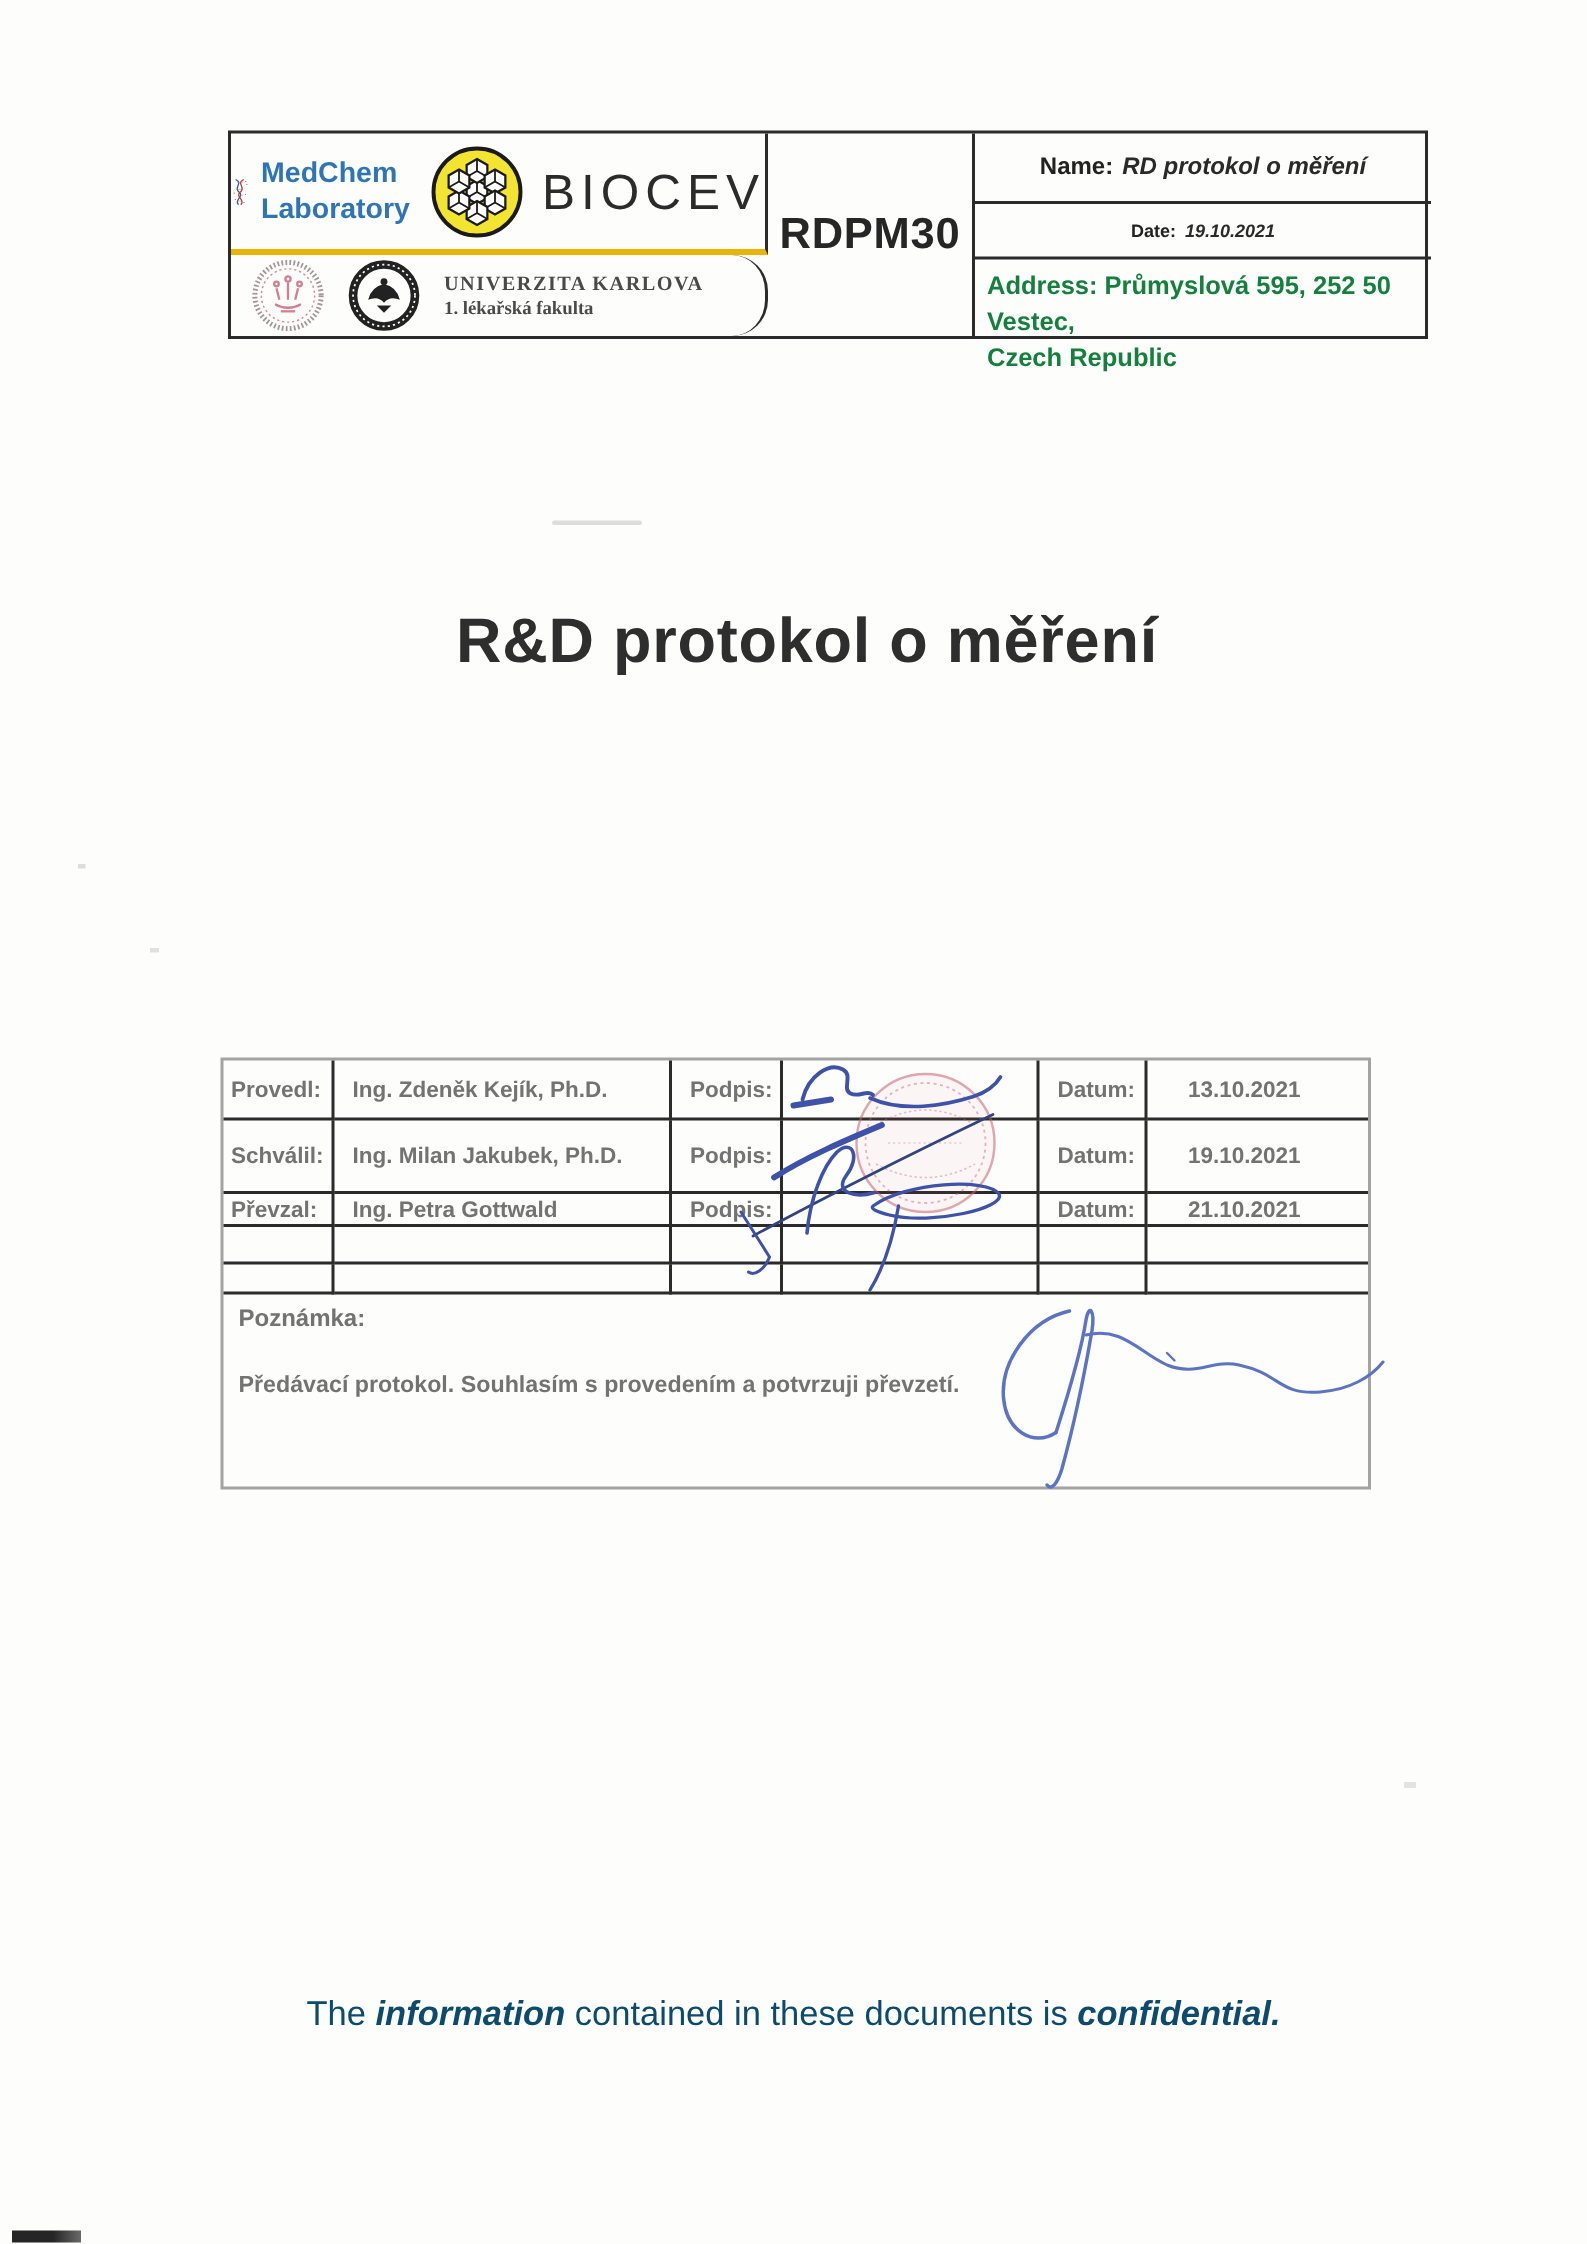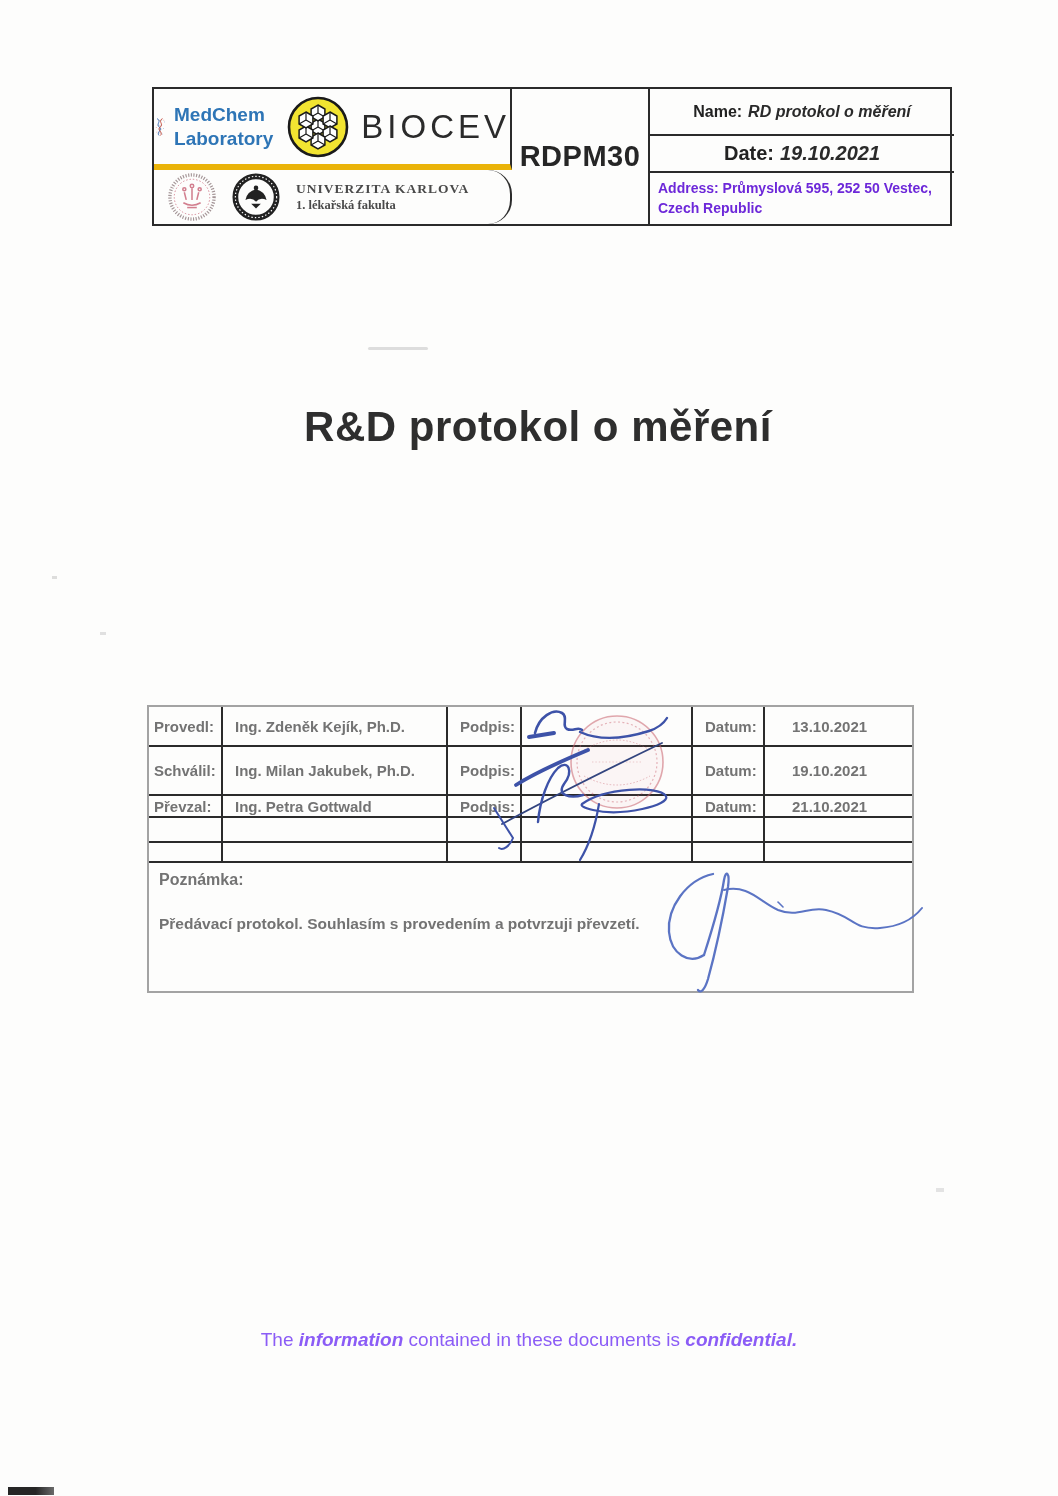--- a/index.html
+++ b/index.html
@@ -4,32 +4,32 @@
 <style>
   html,body{margin:0;padding:0;background:#e8e8e8;}
   .page{position:relative;width:1058px;height:1496px;background:#fdfdfc;
         font-family:"Liberation Sans",sans-serif;color:#222;overflow:hidden;margin:0 auto;}
 
   
   .header-table{position:absolute;left:152px;top:87px;width:800px;height:139px;
                 border:2px solid #2b2b2b;box-sizing:border-box;}
   .hcell{position:absolute;box-sizing:border-box;}
   .h-logos{left:0;top:0;width:358px;height:81px;border-right:2px solid #2b2b2b;
-           border-bottom:6px solid #eab308;display:flex;align-items:center;}
+           border-bottom:4px solid #eab308;display:flex;align-items:center;}
   .h-seals{left:0;top:81px;width:358px;height:54px;border-right:2px solid #2b2b2b;
            display:flex;align-items:center;border-radius:24px;}
   .h-code{left:358px;top:0;width:138px;height:135px;border-right:2px solid #2b2b2b;
           display:flex;align-items:center;justify-content:center;
           font-size:29px;font-weight:bold;color:#262626;letter-spacing:.5px;}
   .h-name{left:496px;top:0;width:304px;height:47px;border-bottom:2px solid #2b2b2b;
           display:flex;align-items:center;justify-content:center;font-size:16px;}
   .h-date{left:496px;top:47px;width:304px;height:37px;border-bottom:2px solid #2b2b2b;
-          display:flex;align-items:center;justify-content:center;font-size:20px;}
+          display:flex;align-items:center;justify-content:center;font-size:12px;}
   .h-address{left:496px;top:84px;width:304px;height:51px;padding:6px 8px;
-             font-size:14px;line-height:1.4;font-weight:600;color:#6d28d9;}
+             font-size:17px;line-height:1.4;font-weight:600;color:#15803d;}
   .h-name .lbl,.h-date .lbl{font-weight:bold;}
   .h-name .val,.h-date .val{margin-left:6px;font-weight:600;color:#2a2a2a;font-style:italic;}
   .medchem-text{margin-left:8px;color:#2e75b6;font-size:19px;font-weight:600;line-height:1.25;}
   .biocev-wrap{margin-left:14px;display:flex;align-items:center;}
   .biocev-label{margin-left:12px;font-size:33px;letter-spacing:4px;color:#2b2b2b;font-weight:500;}
   .uni-text{margin-left:16px;line-height:1.25;font-family:"Liberation Serif",serif;color:#4a4a4a;}
   .uni-l1{font-size:13.5px;font-weight:bold;letter-spacing:1px;}
   .uni-l2{font-size:12.5px;font-weight:bold;}
 
   
@@ -49,21 +49,21 @@
   .note-cell{grid-column:1 / -1;border:none;box-sizing:border-box;padding:8px 10px;position:relative;}
   .note-label{font-size:16px;font-weight:600;}
   .note-text{margin-top:26px;font-size:15.5px;font-weight:600;}
 
   
   .sig-overlay{position:absolute;left:480px;top:700px;pointer-events:none;}
   .note-sig{position:absolute;left:628px;top:858px;pointer-events:none;}
 
   
   .footer-line{position:absolute;left:0;right:0;top:1329px;text-align:center;
-               font-size:19px;color:#8b5cf6;}
+               font-size:23px;color:#0c4a6e;}
   .footer-line .bi{font-weight:bold;font-style:italic;}
 
   
   .speck-a{position:absolute;left:368px;top:347px;width:60px;height:3px;
            background:rgba(140,140,140,.28);border-radius:2px;}
   .speck-b{position:absolute;left:52px;top:576px;width:5px;height:3px;background:rgba(160,160,160,.35);}
   .speck-c{position:absolute;left:100px;top:632px;width:6px;height:3px;background:rgba(160,160,160,.3);}
   .speck-d{position:absolute;left:936px;top:1188px;width:8px;height:4px;background:rgba(170,170,170,.3);}
   .corner-mark{position:absolute;left:8px;top:1487px;width:46px;height:8px;
                background:linear-gradient(to right,#262626 60%,#6a6a6a);}

